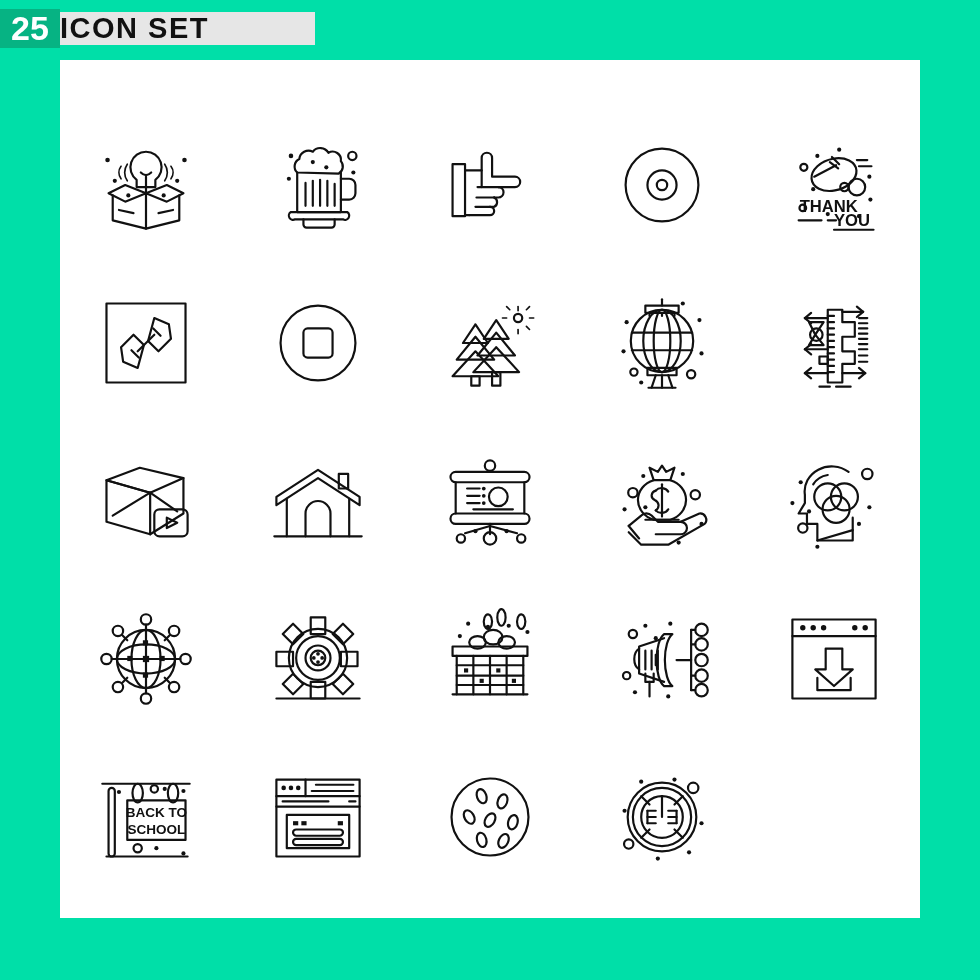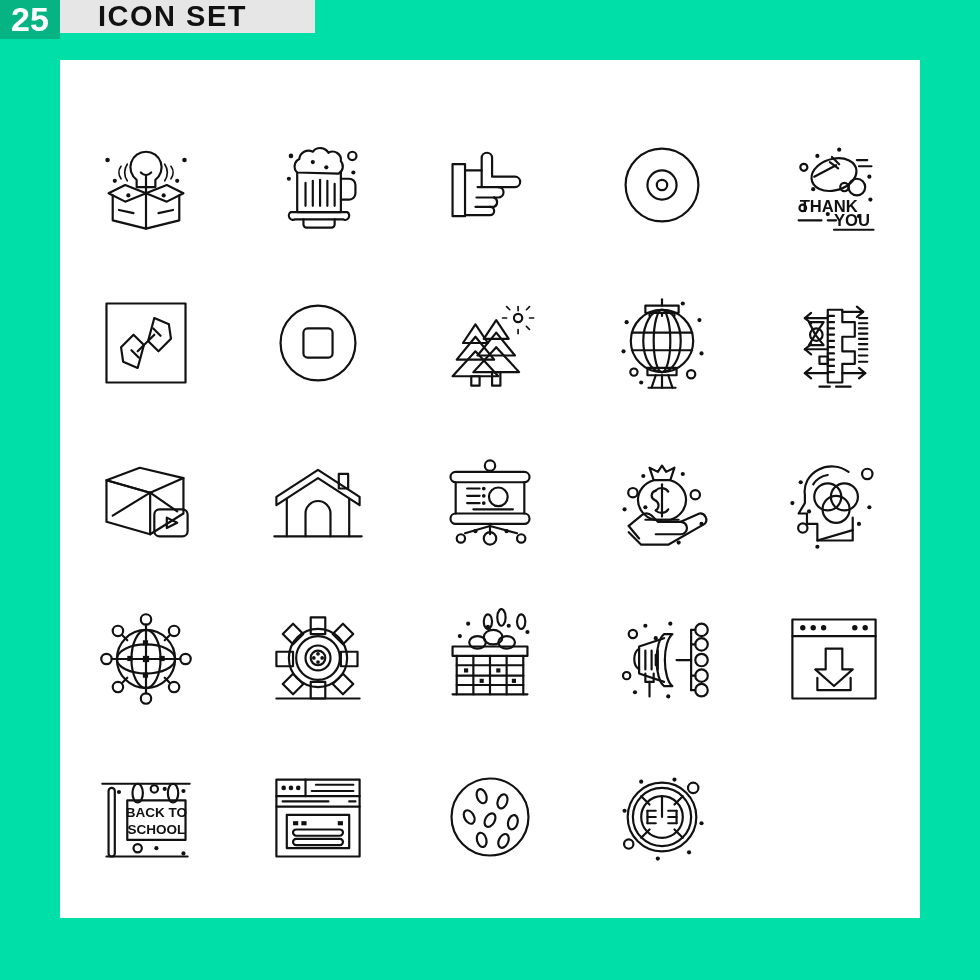--- a/index.html
+++ b/index.html
@@ -20,39 +20,38 @@
     background: #00dfa8;
   }
   
   .header {
     position: absolute;
     left: 0;
     top: 0;
     width: 315px;
     height: 57px;
     display: flex;
-    align-items: flex-start;
+    align-items: center;
   }
   .count-badge {
     width: 60px;
     background: #06b383;
     color: #ffffff;
     font-size: 34px;
     font-weight: bold;
     display: flex;
     align-items: center;
     justify-content: center;
     letter-spacing: 0px;
   }
   .title-band {
     flex: 1;
     background: #e6e6e6;
     display: flex;
     align-items: center;
-    padding-left: 38px;
     box-sizing: border-box;
   }
   .title-text {
     color: #111111;
     font-size: 29px;
     font-weight: bold;
     letter-spacing: 1.5px;
   }
   
   .panel {

